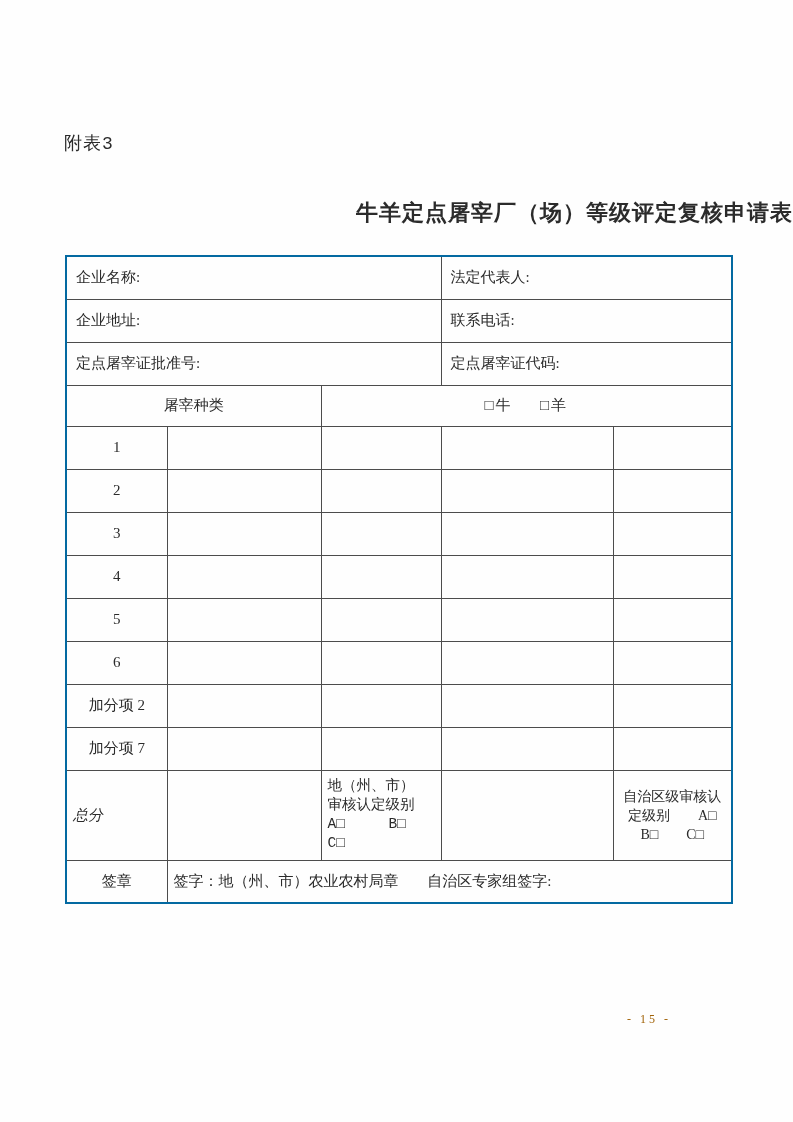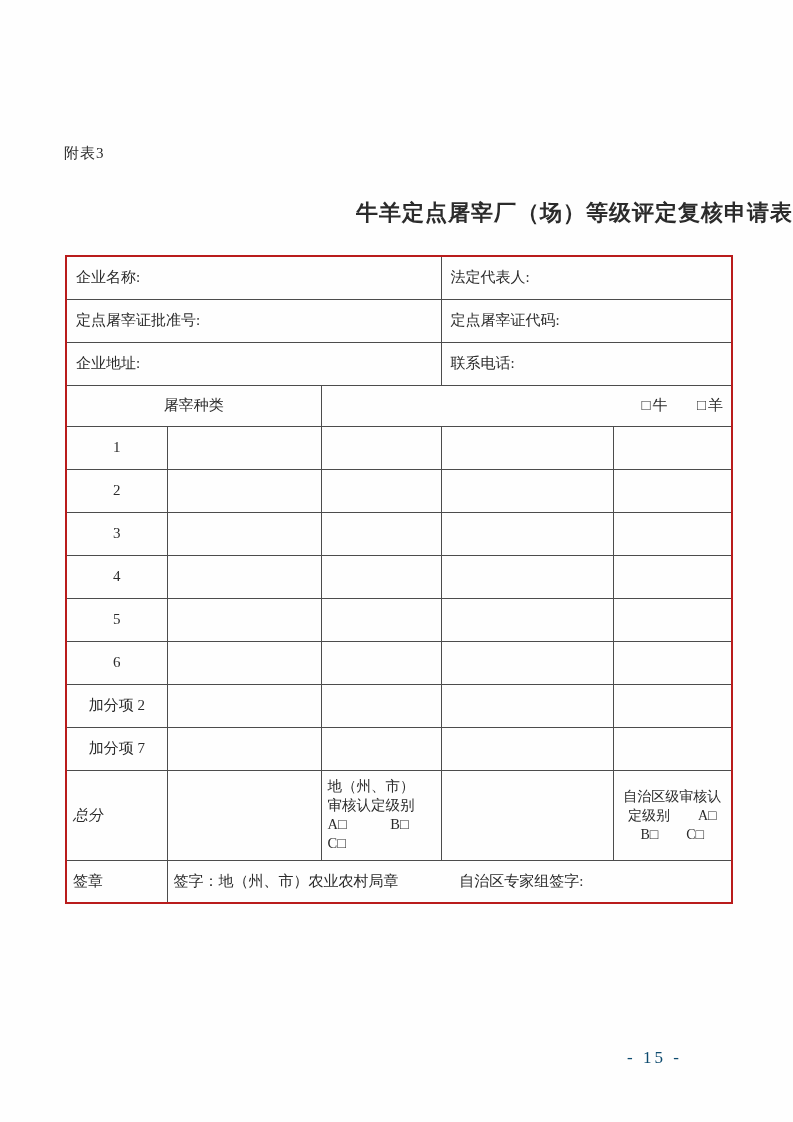--- a/index.html
+++ b/index.html
@@ -11,23 +11,24 @@
   .page {
     position: relative;
     width: 793px;
     height: 1122px;
     background: #fefefe;
     overflow: hidden;
   }
   .appendix {
     position: absolute;
     left: 64px;
-    top: 144px;
-    font-size: 15px;
+    top: 131px;
+    font-size: 18px;
     letter-spacing: 1px;
+    font-family: Liberation Mono, monospace;
   }
   .doc-title {
     position: absolute;
     left: 0;
     top: 198px;
     width: 100%;
     text-align: right;
     font-size: 22px;
     font-weight: 700;
     letter-spacing: 1px;
@@ -41,58 +42,59 @@
     table-layout: fixed;
     font-size: 15px;
     color: #2b2b2b;
   }
   table.form-table td {
     border: 1px solid #4c4c4c;
     vertical-align: middle;
     padding: 2px 6px;
     overflow: hidden;
   }
-  table.form-table { border: 2px solid #b91c1c; padding-left: 40px; }
+  table.form-table { border: 2px solid #0369a1; padding-left: 40px; }
   tr.info-row td { height: 43px; }
   tr.info-row td { text-align: left; padding-left: 9px; }
   tr.species-row td { height: 41px; }
   td.species-label { text-align: center; padding: 2px; }
-  td.species-options { text-align: right; padding-left: 30px; letter-spacing: 2px; margin-left: 12px; }
+  td.species-options { text-align: center; padding-left: 30px; letter-spacing: 2px; margin-left: 12px; }
   tr.header-row td {
     height: 43px;
     text-align: center;
     padding: 2px 3px;
   }
   tr.score-row td { height: 43px; }
   td.row-label { text-align: center; }
   tr.total-row td { height: 90px; }
   td.total-label { text-align: left; font-style: italic; }
   td.grade-cell-left {
     text-align: left;
     font-size: 14.5px;
     line-height: 19px;
     padding-left: 9px;
+    font-family: Liberation Mono, monospace;
   }
   td.grade-cell-right {
     text-align: center;
     font-size: 14px;
     line-height: 19px;
     padding: 2px 3px;
   }
   tr.signature-row td { height: 43px; }
-  td.signature-label { text-align: left; }
+  td.signature-label { text-align: center; }
   td.signature-content { text-align: left; padding-left: 9px; }
-  .sig-right { margin-left: 57px; }
+  .sig-right { margin-left: 25px; }
   .page-number {
     position: absolute;
     left: 627px;
-    top: 1048px;
-    font-size: 17px;
+    top: 1012px;
+    font-size: 12px;
     letter-spacing: 3px;
-    color: #0c4a6e;
+    color: #a16207;
   }
 </style>
 </head>
 <body>
 
 <div class="page">
 
   <div class="appendix">附表3</div>
 
   <div class="doc-title">牛羊定点屠宰厂（场）等级评定复核申请表</div>
@@ -106,27 +108,27 @@
       <col style="width:119px">
     </colgroup>
     <tbody>
 
       <tr class="info-row">
         <td colspan="3">企业名称:</td>
         <td colspan="2">法定代表人:</td>
       </tr>
 
       <tr class="info-row">
+        <td colspan="3">企业地址:</td>
+        <td colspan="2">联系电话:</td>
+      </tr>
+
+      <tr class="info-row">
         <td colspan="3">定点屠宰证批准号:</td>
         <td colspan="2">定点屠宰证代码:</td>
-      </tr>
-
-      <tr class="info-row">
-        <td colspan="3">企业地址:</td>
-        <td colspan="2">联系电话:</td>
       </tr>
 
       <tr class="species-row">
         <td colspan="2" class="species-label">屠宰种类</td>
         <td colspan="3" class="species-options">
           <span>□牛</span>
           <span style="display:inline-block;width:16px"></span>
           <span>□羊</span>
         </td>
       </tr>

